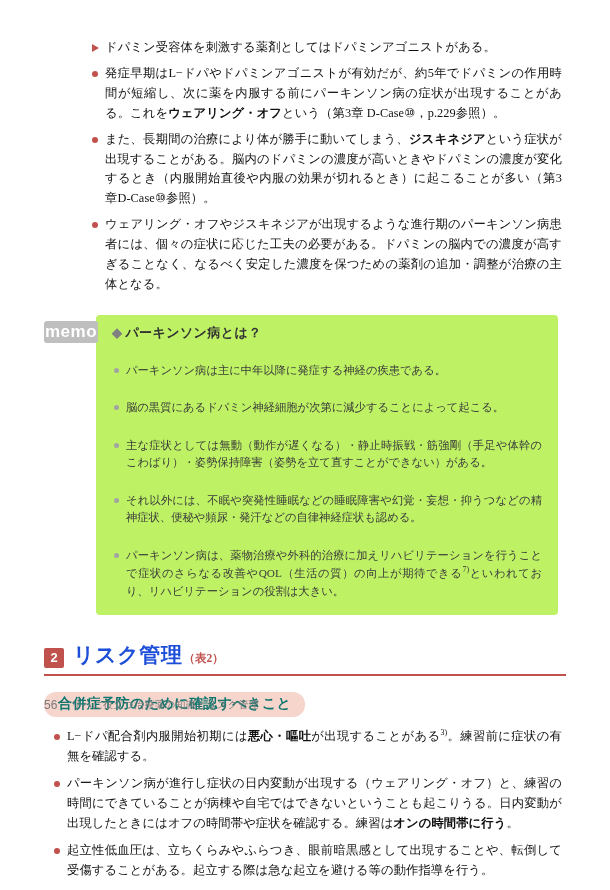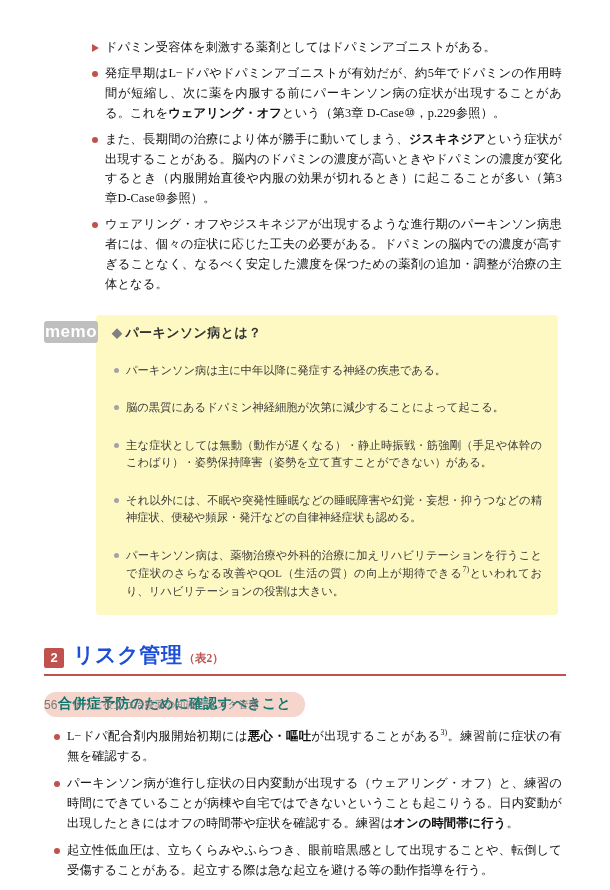--- a/index.html
+++ b/index.html
@@ -86,21 +86,21 @@
     color: #ffffff;
     font-family: "Liberation Sans", sans-serif;
     font-weight: bold;
     font-size: 17px;
     line-height: 22px;
     text-align: center;
     border-radius: 3px;
     letter-spacing: 0.5px;
   }
   .memo-box {
-    background: #fef9c3;
+    background: #bef264;
     border-radius: 4px;
     padding: 9px 16px 12px 16px;
   }
   .memo-title {
     font-size: 13px;
     font-weight: bold;
     color: #333333;
     margin: 0 0 5px 0;
     letter-spacing: 0.4px;
   }

